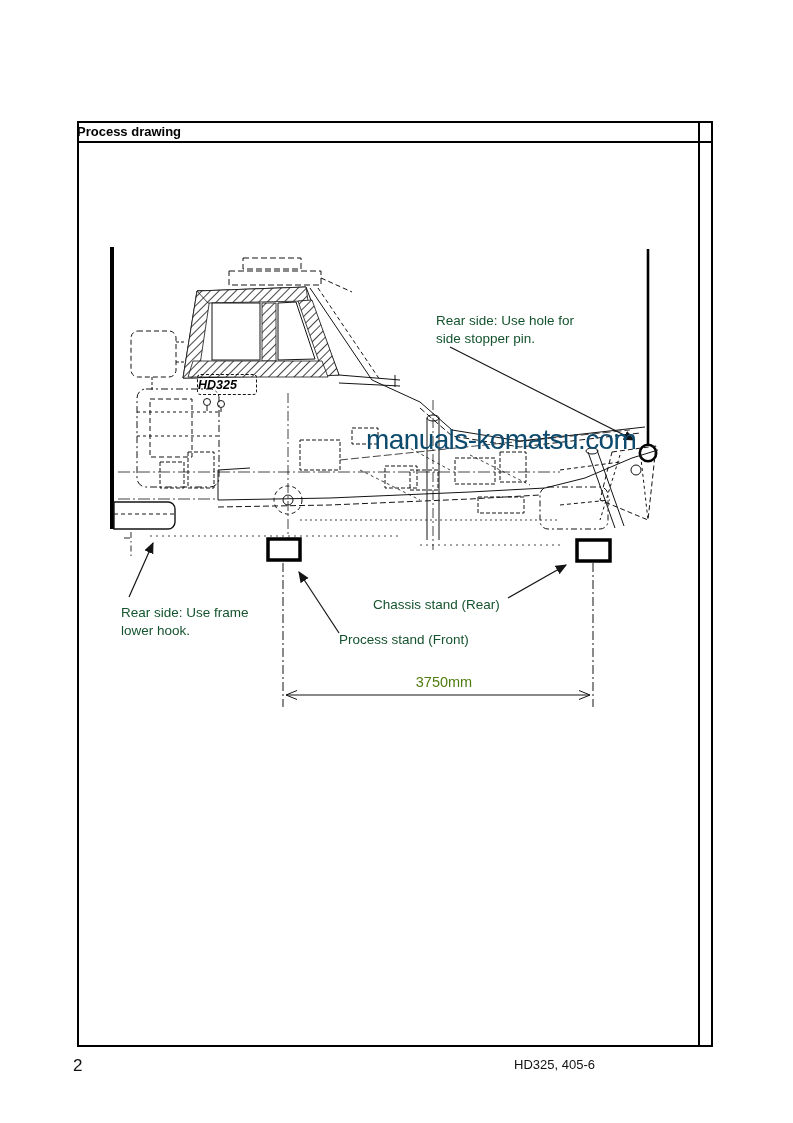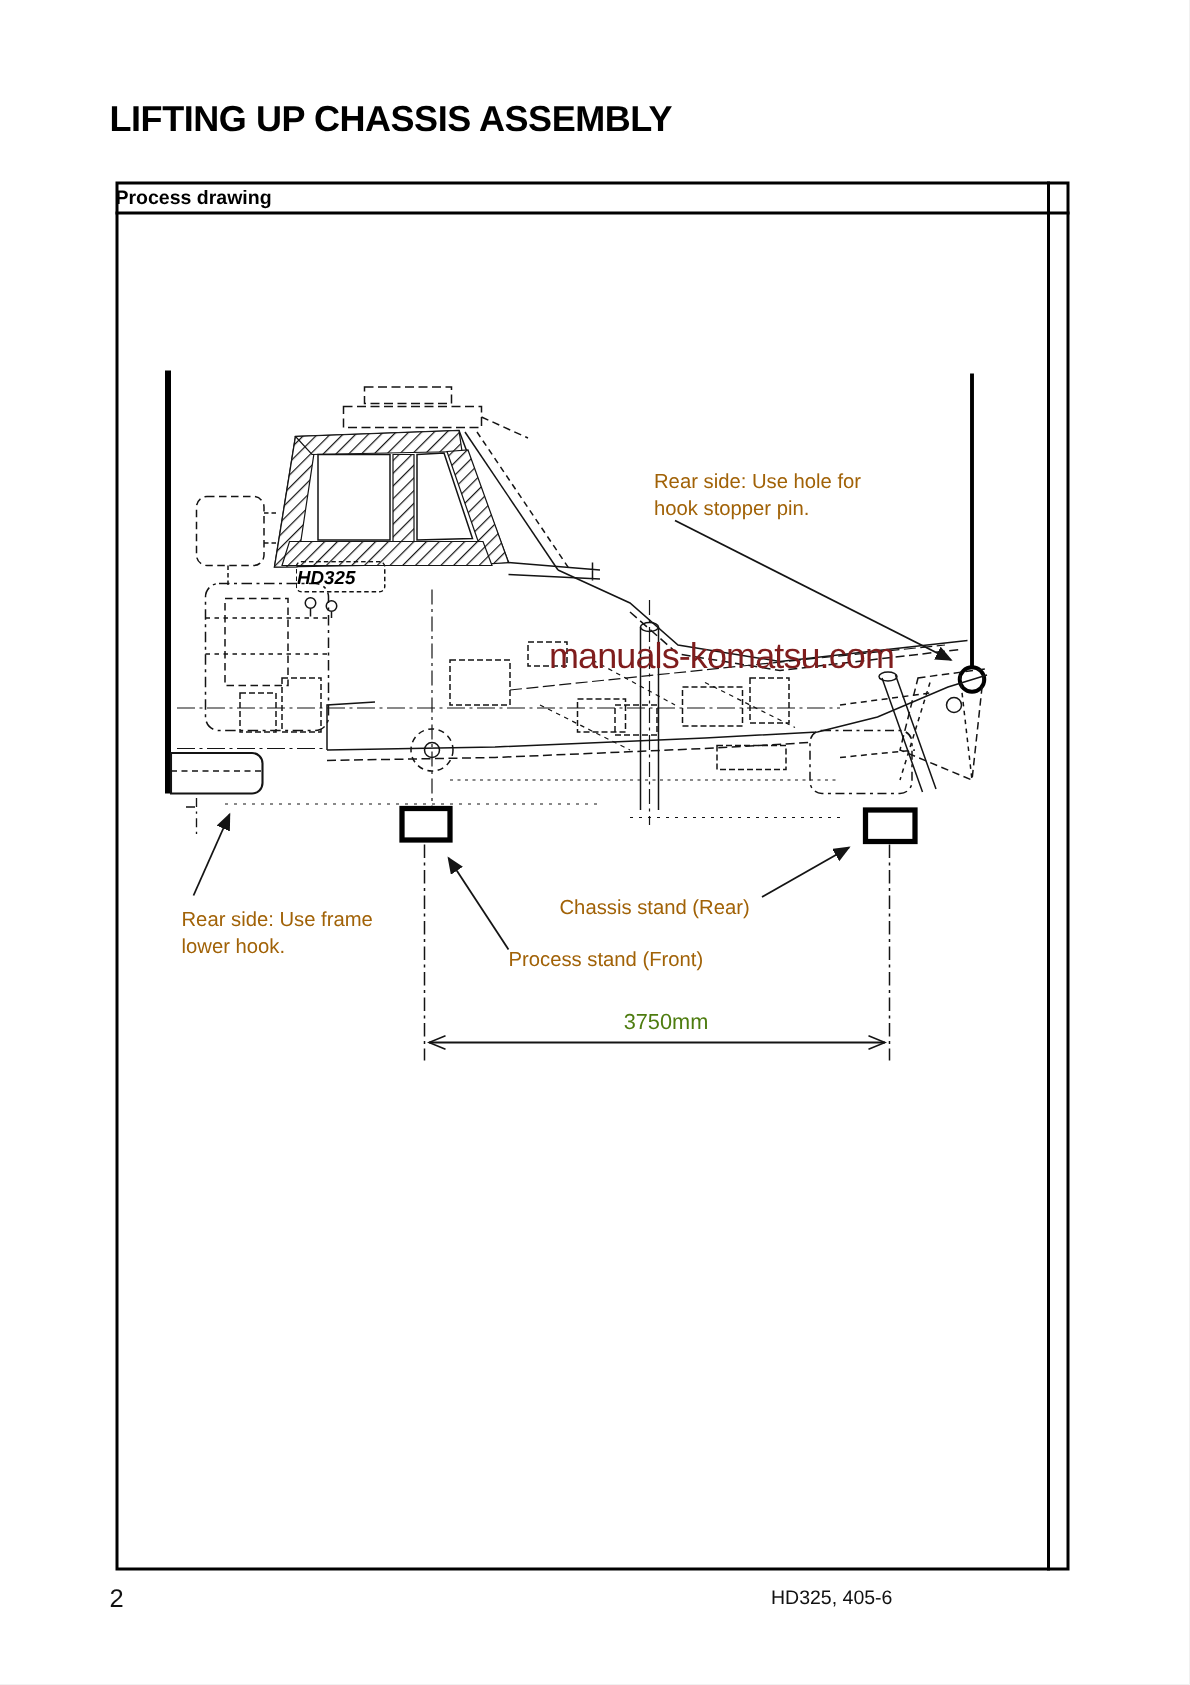--- a/index.html
+++ b/index.html
@@ -7,38 +7,37 @@
         font-family:"Liberation Sans", sans-serif;color:#141414;}
   .title{position:absolute;left:73px;top:66px;font-size:24px;font-weight:bold;
          letter-spacing:-0.3px;color:#000;}
   
   .tbox{position:absolute;left:77px;top:121px;width:632px;height:922px;border:2px solid #000;}
   .thead-line{position:absolute;left:77px;top:141px;width:636px;height:2px;background:#000;}
   .tdivider{position:absolute;left:698px;top:121px;width:2px;height:926px;background:#000;}
   .thead-label{position:absolute;left:77px;top:124px;width:748px;text-align:left;
                font-size:13px;font-weight:bold;color:#000;}
   svg.draw{position:absolute;left:0;top:0;width:793px;height:1123px;}
-  .ann{position:absolute;font-size:13.5px;line-height:18px;color:#a16207;white-space:nowrap;}
-  .watermark{position:absolute;left:366px;top:424px;font-size:24px;letter-spacing:-0.6px;
-             color:#7f1d1d;white-space:nowrap;}
+  .ann{position:absolute;font-size:13.5px;line-height:18px;color:#14532d;white-space:nowrap;}
+  .watermark{position:absolute;left:366px;top:424px;font-size:28px;letter-spacing:-0.6px;
+             color:#0c4a6e;white-space:nowrap;}
   .model-plate{position:absolute;left:197px;top:374px;width:58px;height:19px;
                border:1.5px dashed #141414;border-radius:4px;display:flex;align-items:center;
                font-size:12.5px;font-weight:bold;color:#000;font-style:italic;}
   .dim-label{position:absolute;left:384px;top:674px;width:120px;text-align:center;
              font-size:14.5px;color:#4d7c0f;}
   .page-num{position:absolute;left:73px;top:1056px;font-size:17px;color:#111;}
   .doc-ref{position:absolute;left:514px;top:1057px;width:200px;text-align:left;
            font-size:13px;color:#111;}
 </style>
 </head>
 <body>
 
 <div class="page">
 
-  <div class="title">LIFTING UP CHASSIS ASSEMBLY</div>
 
   <div class="tbox"></div>
   <div class="thead-line"></div>
   <div class="tdivider"></div>
   <div class="thead-label">Process drawing</div>
 
   <svg class="draw" viewBox="0 0 793 1123">
     <defs>
       <marker id="ah" markerWidth="11" markerHeight="9" refX="8.5" refY="4" orient="auto">
         <path d="M0,0 L9.5,4 L0,8 z" fill="#141414"></path>
@@ -153,21 +152,21 @@
   </svg>
 
   <div class="model-plate">
     <span>HD325</span>
   </div>
 
   <div class="watermark">manuals-komatsu.com</div>
 
   <div class="ann" style="left:436px;top:312px;">
     <div>Rear side: Use hole for</div>
-    <div>hook stopper pin.</div>
+    <div>side stopper pin.</div>
   </div>
 
   <div class="ann" style="left:121px;top:604px;">
     <div>Rear side: Use frame</div>
     <div>lower hook.</div>
   </div>
 
   <div class="ann" style="left:373px;top:596px;">Chassis stand (Rear)</div>
 
   <div class="ann" style="left:339px;top:631px;">Process stand (Front)</div>

